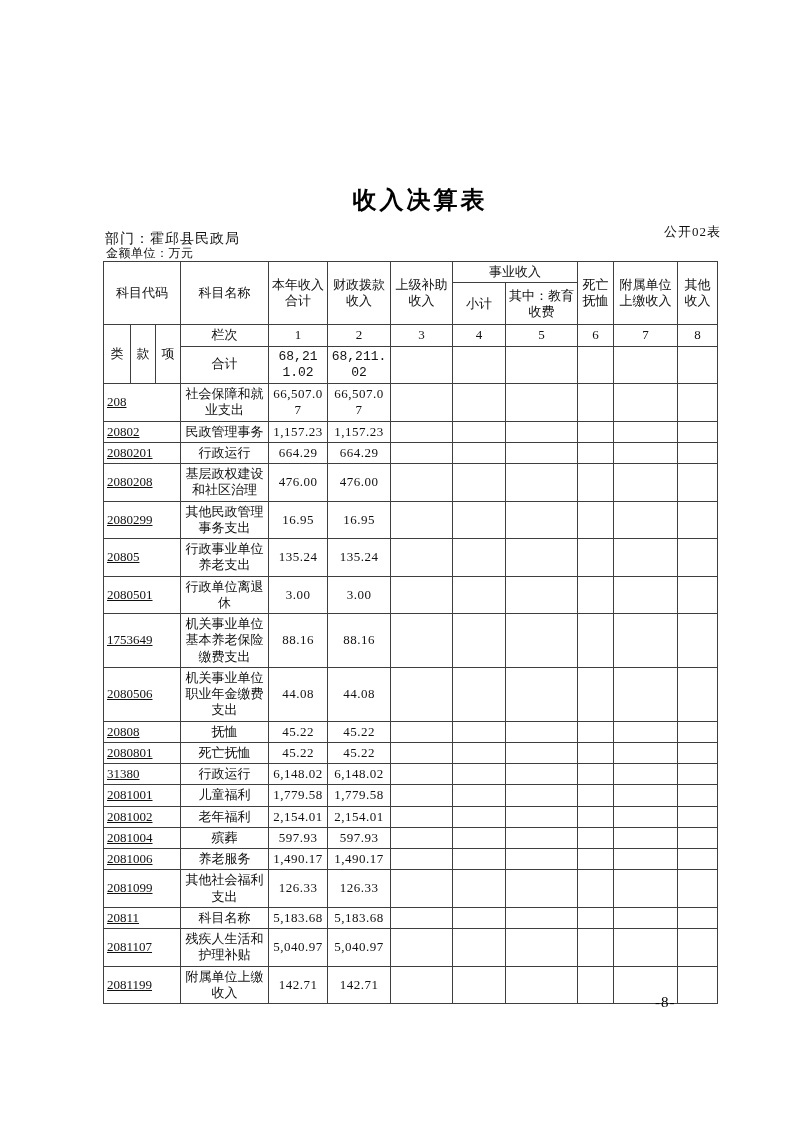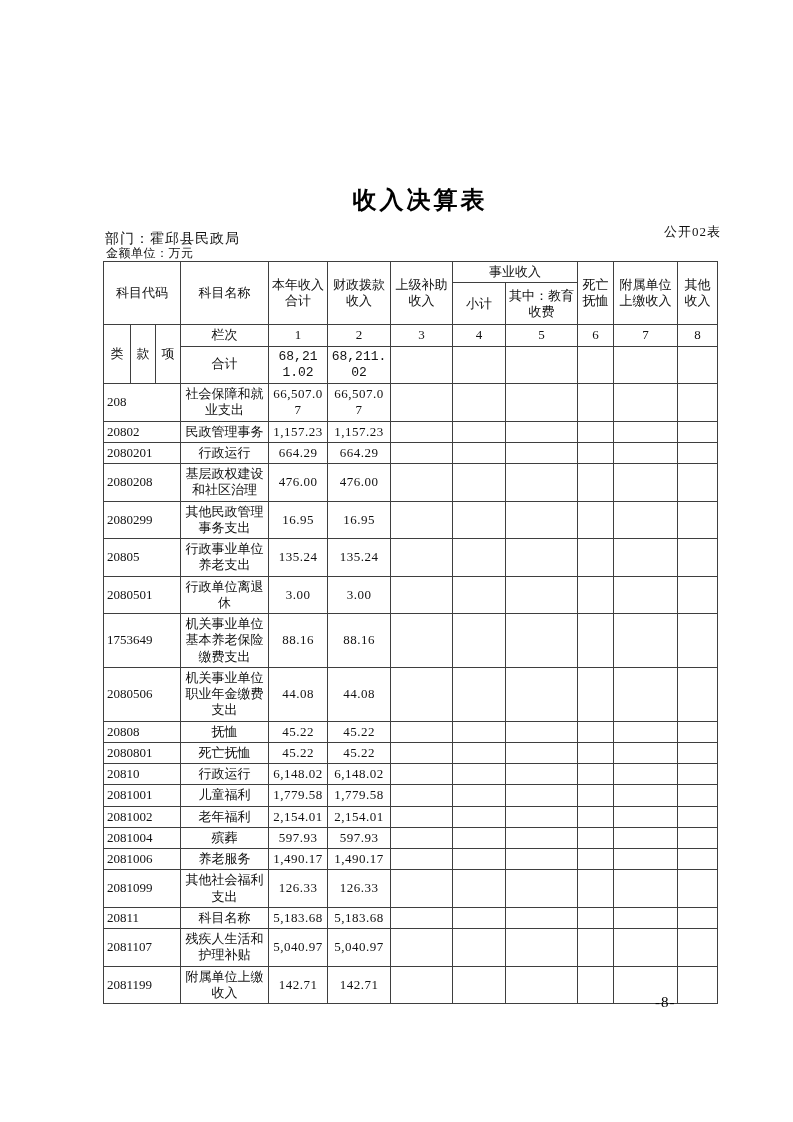--- a/index.html
+++ b/index.html
@@ -63,21 +63,21 @@
     font-size: 13px;
     font-weight: normal;
     line-height: 1.25;
     padding: 2px 3px;
     vertical-align: middle;
     word-break: break-all;
     overflow: hidden;
   }
   table.fin { border: 1.5px solid #3f3f3f; }
   th.center, td.center { text-align: center; }
-  td.code { text-align: left; padding-left: 4px; }
+  td.code { text-align: left; padding-left: 4px; text-decoration: underline; }
   td.name { text-align: center; padding-left: 4px; }
   td.num { text-align: center; letter-spacing: 0.5px; }
   td.bold { font-weight: bold; letter-spacing: 0; }
   tr.hdr-top th { height: 20px; }
   tr.hdr-sub th { height: 42px; }
   tr.lanci td { height: 21px; }
   tr.heji td { height: 21px; font-family: Liberation Mono, monospace; }
   .page-number {
     position: absolute;
     top: 994px;
@@ -284,21 +284,21 @@
     <td class="num">45.22</td>
     <td class="num">45.22</td>
     <td class="num"></td>
     <td class="num"></td>
     <td class="num"></td>
     <td class="num"></td>
     <td class="num"></td>
     <td class="num"></td>
   </tr>
         <tr>
-    <td class="code" colspan="3">20810</td>
+    <td class="code" colspan="3">31380</td>
     <td class="name">行政运行</td>
     <td class="num">6,148.02</td>
     <td class="num">6,148.02</td>
     <td class="num"></td>
     <td class="num"></td>
     <td class="num"></td>
     <td class="num"></td>
     <td class="num"></td>
     <td class="num"></td>
   </tr>

